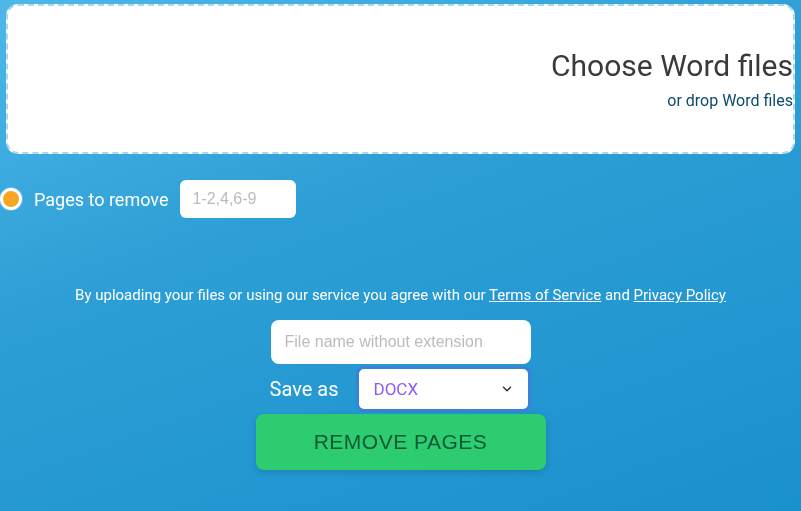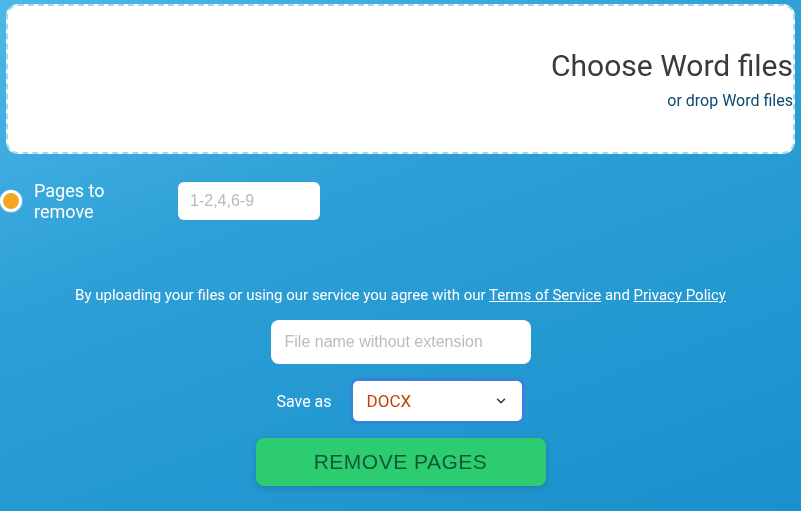--- a/index.html
+++ b/index.html
@@ -68,21 +68,21 @@
     background: #d6d6d6;
     border: 3px solid #fff;
     box-shadow: 0 0 0 1px rgba(255,255,255,0.15);
   }
   .option-label {
     color: #fff;
     font-size: 18px;
     cursor: pointer;
   }
   .pages-input {
-    width: 142px;
+    width: 116px;
     height: 38px;
     border-radius: 6px;
     border: none;
     padding: 0 12px;
     font-size: 16px;
     color: #666;
     background: #fff;
   }
   .pages-input::placeholder { color: #bbb; }
   .terms {
@@ -100,63 +100,63 @@
     cursor: pointer;
   }
   .form-area {
     position: absolute;
     top: 320px;
     left: 0;
     right: 0;
     display: flex;
     flex-direction: column;
     align-items: center;
-    gap: 14px;
+    gap: 2px;
   }
   .filename-input {
     width: 260px;
     height: 44px;
     border-radius: 8px;
     border: none;
     padding: 0 14px;
     font-size: 16px;
     color: #666;
     background: #fff;
   }
   .filename-input::placeholder { color: #bbb; }
   .saveas-row {
     display: flex;
     align-items: center;
     gap: 18px;
   }
   .saveas-label {
     color: #fff;
-    font-size: 16px;
+    font-size: 20px;
   }
   .format-select {
     width: 175px;
     height: 46px;
     border-radius: 8px;
     background: #fff;
     border: 3px solid #3a82d8;
     display: flex;
     align-items: center;
     justify-content: space-between;
     padding: 16px 14px;
     cursor: pointer;
     font-size: 17px;
-    color: #c2410c;
+    color: #8b5cf6;
   }
   .chev {
     width: 14px;
     height: 14px;
   }
   .submit-btn {
     width: 290px;
-    height: 48px;
+    height: 56px;
     border-radius: 8px;
     background: #2ecc71;
     color: #0e5a33;
     border: none;
     font-size: 21px;
     letter-spacing: 0.5px;
     cursor: pointer;
     box-shadow: 0 2px 6px rgba(0,0,0,0.15);
   }
 </style>

